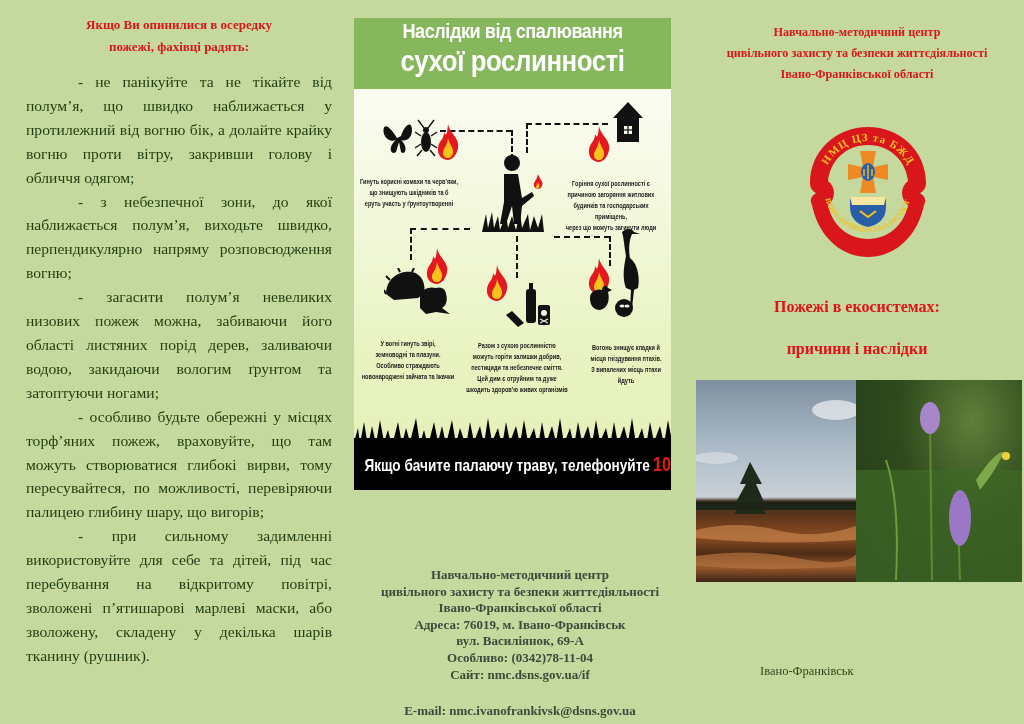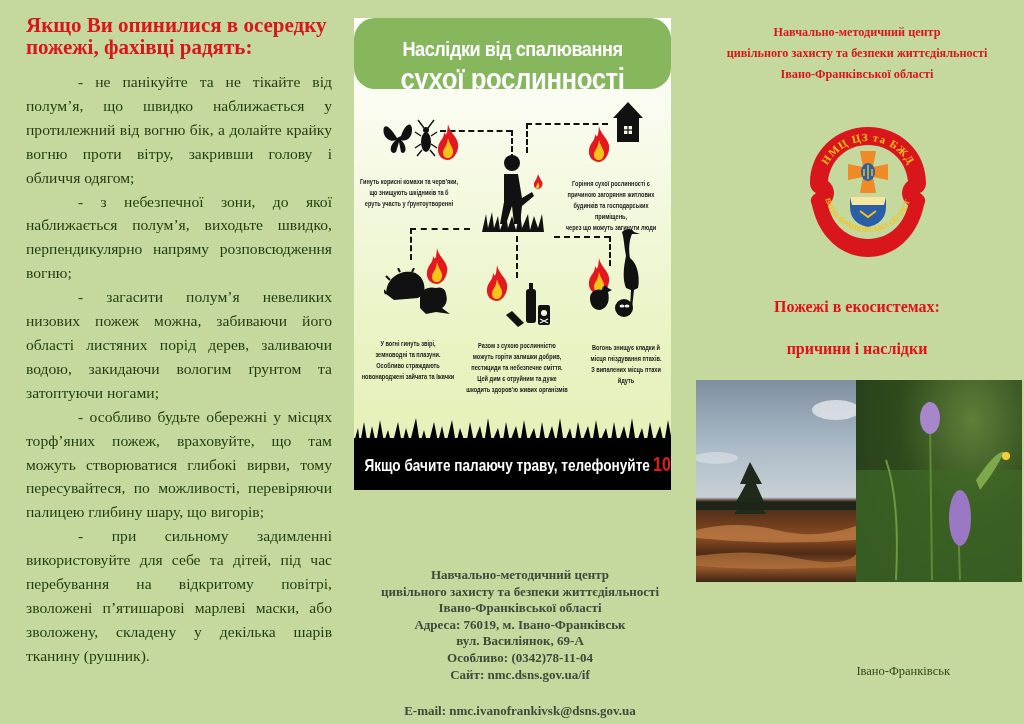--- a/index.html
+++ b/index.html
@@ -8,39 +8,39 @@
     background: #c5d89d;
     font-family: "Liberation Serif", "DejaVu Serif", serif;
     position: relative;
     color: #1f3d10;
   }
   
   .left {
     position: absolute; left: 26px; top: 14px; width: 306px;
   }
   .left h2 {
-    color: #d8161b; font-weight: bold; font-size: 21px;
-    line-height: 22px;
+    color: #d8161b; font-weight: bold; font-size: 13px;
+    text-align: center; line-height: 22px;
   }
   .left .tips { margin-top: 12px; }
   .left p {
     font-size: 15.6px; line-height: 23.9px; text-align: justify;
     text-indent: 52px; color: #1f3d10;
   }
 
   
   .info {
     position: absolute; left: 354px; top: 18px; width: 317px; height: 472px;
     background: linear-gradient(#ffffff 0%, #f6fae6 30%, #e9f3c2 70%, #e3efb6 100%);
     overflow: hidden;
   }
   .info .head {
     height: 71px; background: #86b75d; color: #fff; text-align: center;
     font-family: "Liberation Sans", "DejaVu Sans", sans-serif;
-    font-weight: bold; padding-top: 18px; border-radius: 21px;
+    font-weight: bold; padding-top: 0;
   }
   .info .head .l1 { font-size: 21px; line-height: 26px; letter-spacing: -0.5px; transform: scaleX(0.86); }
   .info .head .l2 { font-size: 30px; line-height: 34px; letter-spacing: -0.5px; transform: scaleX(0.86); }
   .cap {
     position: absolute; font-family: "Liberation Sans", "DejaVu Sans", sans-serif;
     font-weight: bold; font-size: 7.2px; line-height: 11px; color: #1a1a1a;
     text-align: center; transform: scaleX(0.78); transform-origin: center top;
   }
   .dash { position: absolute; border: 0 dashed #111; }
   .sil { position: absolute; }
@@ -74,21 +74,21 @@
   .title {
     position: absolute; left: 690px; top: 286px; width: 334px; text-align: center;
     color: #e01218; font-weight: bold; font-size: 16px; line-height: 42px;
   }
   .photos { position: absolute; left: 696px; top: 380px; width: 326px; height: 202px; display: flex; }
   .photo-burnt { width: 160px; height: 202px; position: relative; overflow: hidden;
     background: linear-gradient(#7f8fa0 0%, #aebdc9 35%, #c9d0d6 58%, #3b2a1c 60%, #6a3b1c 70%, #8a4c22 78%, #4e2c16 86%, #96572a 93%, #3d2415 100%); }
   .photo-flowers { width: 166px; height: 202px; position: relative; overflow: hidden;
     background: radial-gradient(ellipse at 70% 20%, #5f7f3a 0%, #2f4a1c 45%, #24391a 100%); }
   .city {
-    position: absolute; left: 760px; top: 664px; width: 190px; text-align: right;
+    position: absolute; left: 760px; top: 664px; width: 190px; text-align: left;
     font-size: 12.5px; color: #2f4a1c;
   }
 </style>
 </head>
 <body>
 
 <section class="left">
   <h2>
     <span>Якщо Ви опинилися в осередку</span><br>
     <span>пожежі, фахівці радять:</span>

